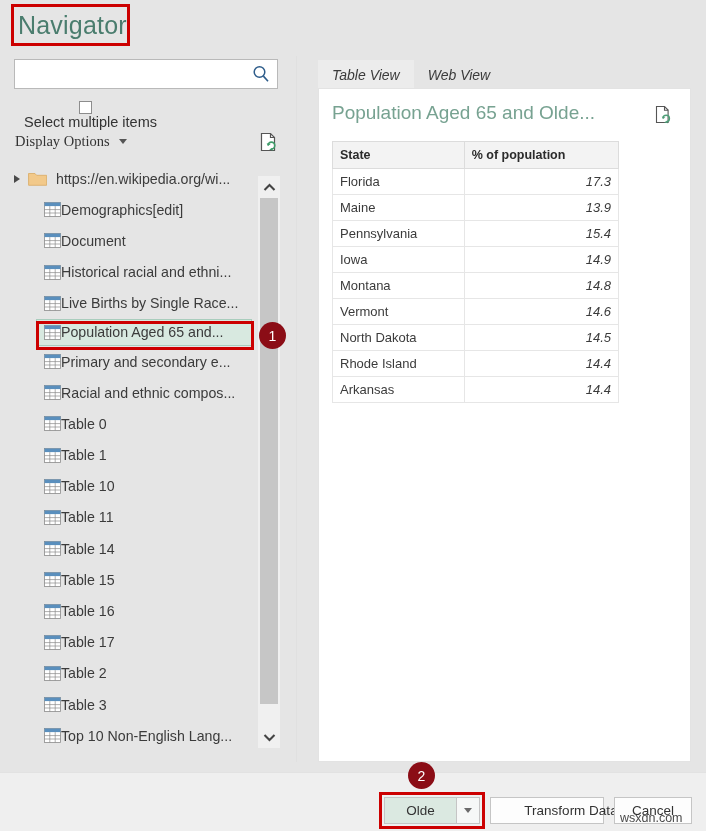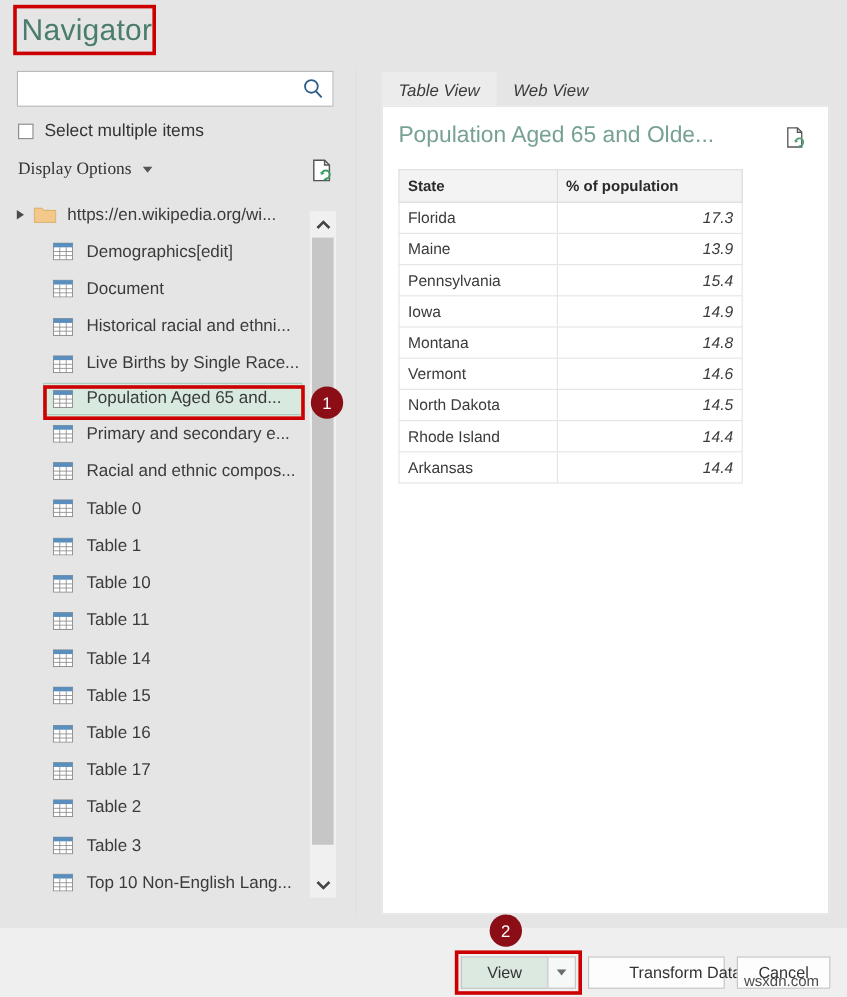--- a/index.html
+++ b/index.html
@@ -56,21 +56,21 @@
   .search-icon {
     position: absolute;
     right: 6px; top: 4px;
     width: 20px; height: 20px;
   }
 
   
   .chk-row {
     position: absolute;
     left: 15px; top: 101px;
-    display: flex; align-items: center;
+    display: flex; align-items: center; flex-direction: column;
   }
   .chk-box {
     width: 13px; height: 13px;
     border: 1px solid #8d8d8d;
     background: #fff;
     display: inline-block;
   }
   .chk-label {
     margin-left: 9px;
     font-size: 14.5px;
@@ -127,21 +127,20 @@
     width: 0; height: 0;
     border-top: 4.5px solid transparent;
     border-bottom: 4.5px solid transparent;
     border-left: 6px solid #4a4a4a;
     margin-right: 8px;
     flex: 0 0 auto;
   }
   .folder-icon { width: 19px; height: 15px; flex: 0 0 auto; }
   .table-icon  { width: 17px; height: 15px; flex: 0 0 auto; }
   .tree-label {
-    margin-left: 11px;
     font-size: 14.2px;
     color: #3b3b3b;
     overflow: hidden;
     text-overflow: ellipsis;
     white-space: nowrap;
   }
   .tree-row.root .tree-label { margin-left: 9px; }
 
   #tree-callout { left: 36px; top: 321px; width: 218px; height: 29px; }
 
@@ -689,21 +688,21 @@
         <tr>
           <td>Arkansas</td>
           <td class="num">14.4</td>
         </tr>
       </tbody>
     </table>
   </div>
 
   <div class="bottombar"></div>
 
-  <div class="btn" id="load-btn">View</div>
+  <div class="btn" id="load-btn">Olde</div>
   <div class="btn" id="load-split">
     <span class="caret"></span>
   </div>
   <div class="btn" id="transform-btn">Transform Data</div>
   <div class="btn" id="cancel-btn">Cancel</div>
 
   <div class="callout-box" id="load-callout"></div>
 
   <div class="badge" id="badge-1">1</div>
   <div class="badge" id="badge-2">2</div>

